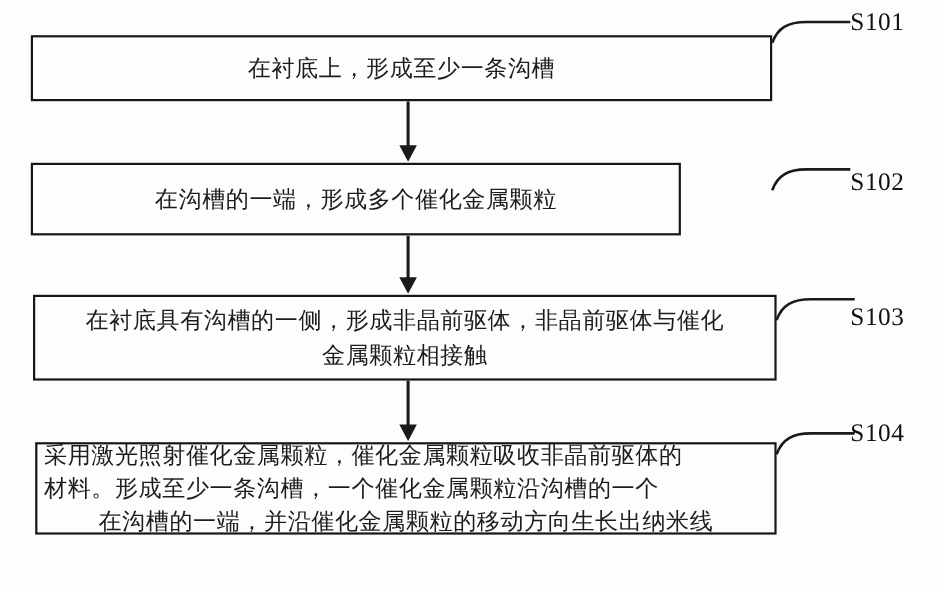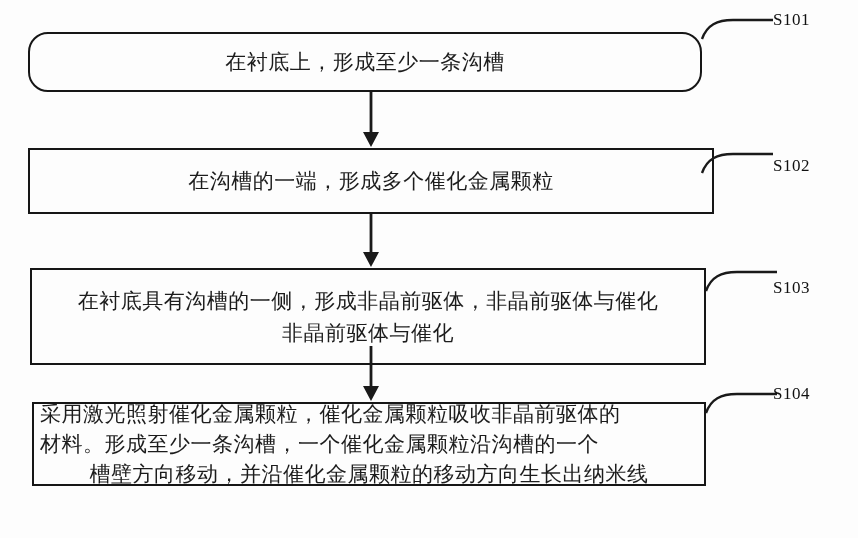--- a/index.html
+++ b/index.html
@@ -29,76 +29,76 @@
     font-size: 21px;
     line-height: 30px;
     letter-spacing: 0.5px;
     white-space: nowrap;
   }
   .txt.center { text-align: center; }
   .txt.left   { text-align: left; padding-left: 6px; }
   .box3 .txt  { line-height: 32px; }
   .steplabel {
     position: absolute;
-    font-size: 17px;
+    font-size: 23px;
     line-height: 28px;
     color: #111;
     font-family: "Liberation Serif", "DejaVu Serif", serif;
     letter-spacing: 0.5px;
   }
   .leader, .arrow { position: absolute; }
 </style>
 </head>
 <body>
 
 <div class="canvas">
 
-  <div class="box" style="left:28px; top:32px; width:674px; height:60px;border-radius:20px;">
+  <div class="box" style="left:28px; top:32px; width:674px; height:60px;">
     <div class="txt center">在衬底上，形成至少一条沟槽</div>
   </div>
   <svg class="leader" style="left:700px; top:15px;" width="74" height="28">
     <path d="M2,24 C7,10 17,5 33,5 L73,5" stroke="#1a1a1a" stroke-width="2.4" fill="none"></path>
   </svg>
   <div class="steplabel" style="left:773px; top:6px;">S101</div>
 
   <svg class="arrow" style="left:361px; top:92px;" width="20" height="55">
     <line x1="10" y1="0" x2="10" y2="42" stroke="#1a1a1a" stroke-width="2.8"></line>
     <polygon points="2,40 18,40 10,55" fill="#1a1a1a"></polygon>
   </svg>
 
-  <div class="box" style="left:28px; top:148px; width:686px; height:66px;align-items:center;">
+  <div class="box" style="left:28px; top:148px; width:591px; height:66px;align-items:center;">
     <div class="txt center">在沟槽的一端，形成多个催化金属颗粒</div>
   </div>
   <svg class="leader" style="left:700px; top:149px;" width="74" height="28">
     <path d="M2,24 C7,10 17,5 33,5 L73,5" stroke="#1a1a1a" stroke-width="2.4" fill="none"></path>
   </svg>
   <div class="steplabel" style="left:773px; top:140px;margin-top:12px;">S102</div>
 
   <svg class="arrow" style="left:361px; top:214px;" width="20" height="53">
     <line x1="10" y1="0" x2="10" y2="40" stroke="#1a1a1a" stroke-width="2.8"></line>
     <polygon points="2,38 18,38 10,53" fill="#1a1a1a"></polygon>
   </svg>
 
-  <div class="box box3" style="left:30px; top:268px; width:676px; height:97px;">
+  <div class="box box3" style="left:30px; top:268px; width:676px; height:78px;">
     <div class="txt center">在衬底具有沟槽的一侧，形成非晶前驱体，非晶前驱体与催化</div>
-    <div class="txt center">非晶前驱体与催化</div>
+    <div class="txt center">金属颗粒相接触</div>
   </div>
   <svg class="leader" style="left:704px; top:267px;" width="74" height="28">
     <path d="M2,24 C7,10 17,5 33,5 L73,5" stroke="#1a1a1a" stroke-width="2.4" fill="none"></path>
   </svg>
   <div class="steplabel" style="left:773px; top:274px;">S103</div>
 
   <svg class="arrow" style="left:361px; top:346px;" width="20" height="55">
     <line x1="10" y1="0" x2="10" y2="42" stroke="#1a1a1a" stroke-width="2.8"></line>
     <polygon points="2,40 18,40 10,55" fill="#1a1a1a"></polygon>
   </svg>
 
   <div class="box" style="left:32px; top:402px; width:674px; height:84px;">
     <div class="txt left">采用激光照射催化金属颗粒，催化金属颗粒吸收非晶前驱体的</div>
     <div class="txt left">材料。形成至少一条沟槽，一个催化金属颗粒沿沟槽的一个</div>
-    <div class="txt center">槽壁方向移动，并沿催化金属颗粒的移动方向生长出纳米线</div>
+    <div class="txt center">在沟槽的一端，并沿催化金属颗粒的移动方向生长出纳米线</div>
   </div>
   <svg class="leader" style="left:704px; top:389px;" width="74" height="28">
     <path d="M2,24 C7,10 17,5 33,5 L73,5" stroke="#1a1a1a" stroke-width="2.4" fill="none"></path>
   </svg>
   <div class="steplabel" style="left:773px; top:380px;">S104</div>
 
 </div>
 
 </body></html>

